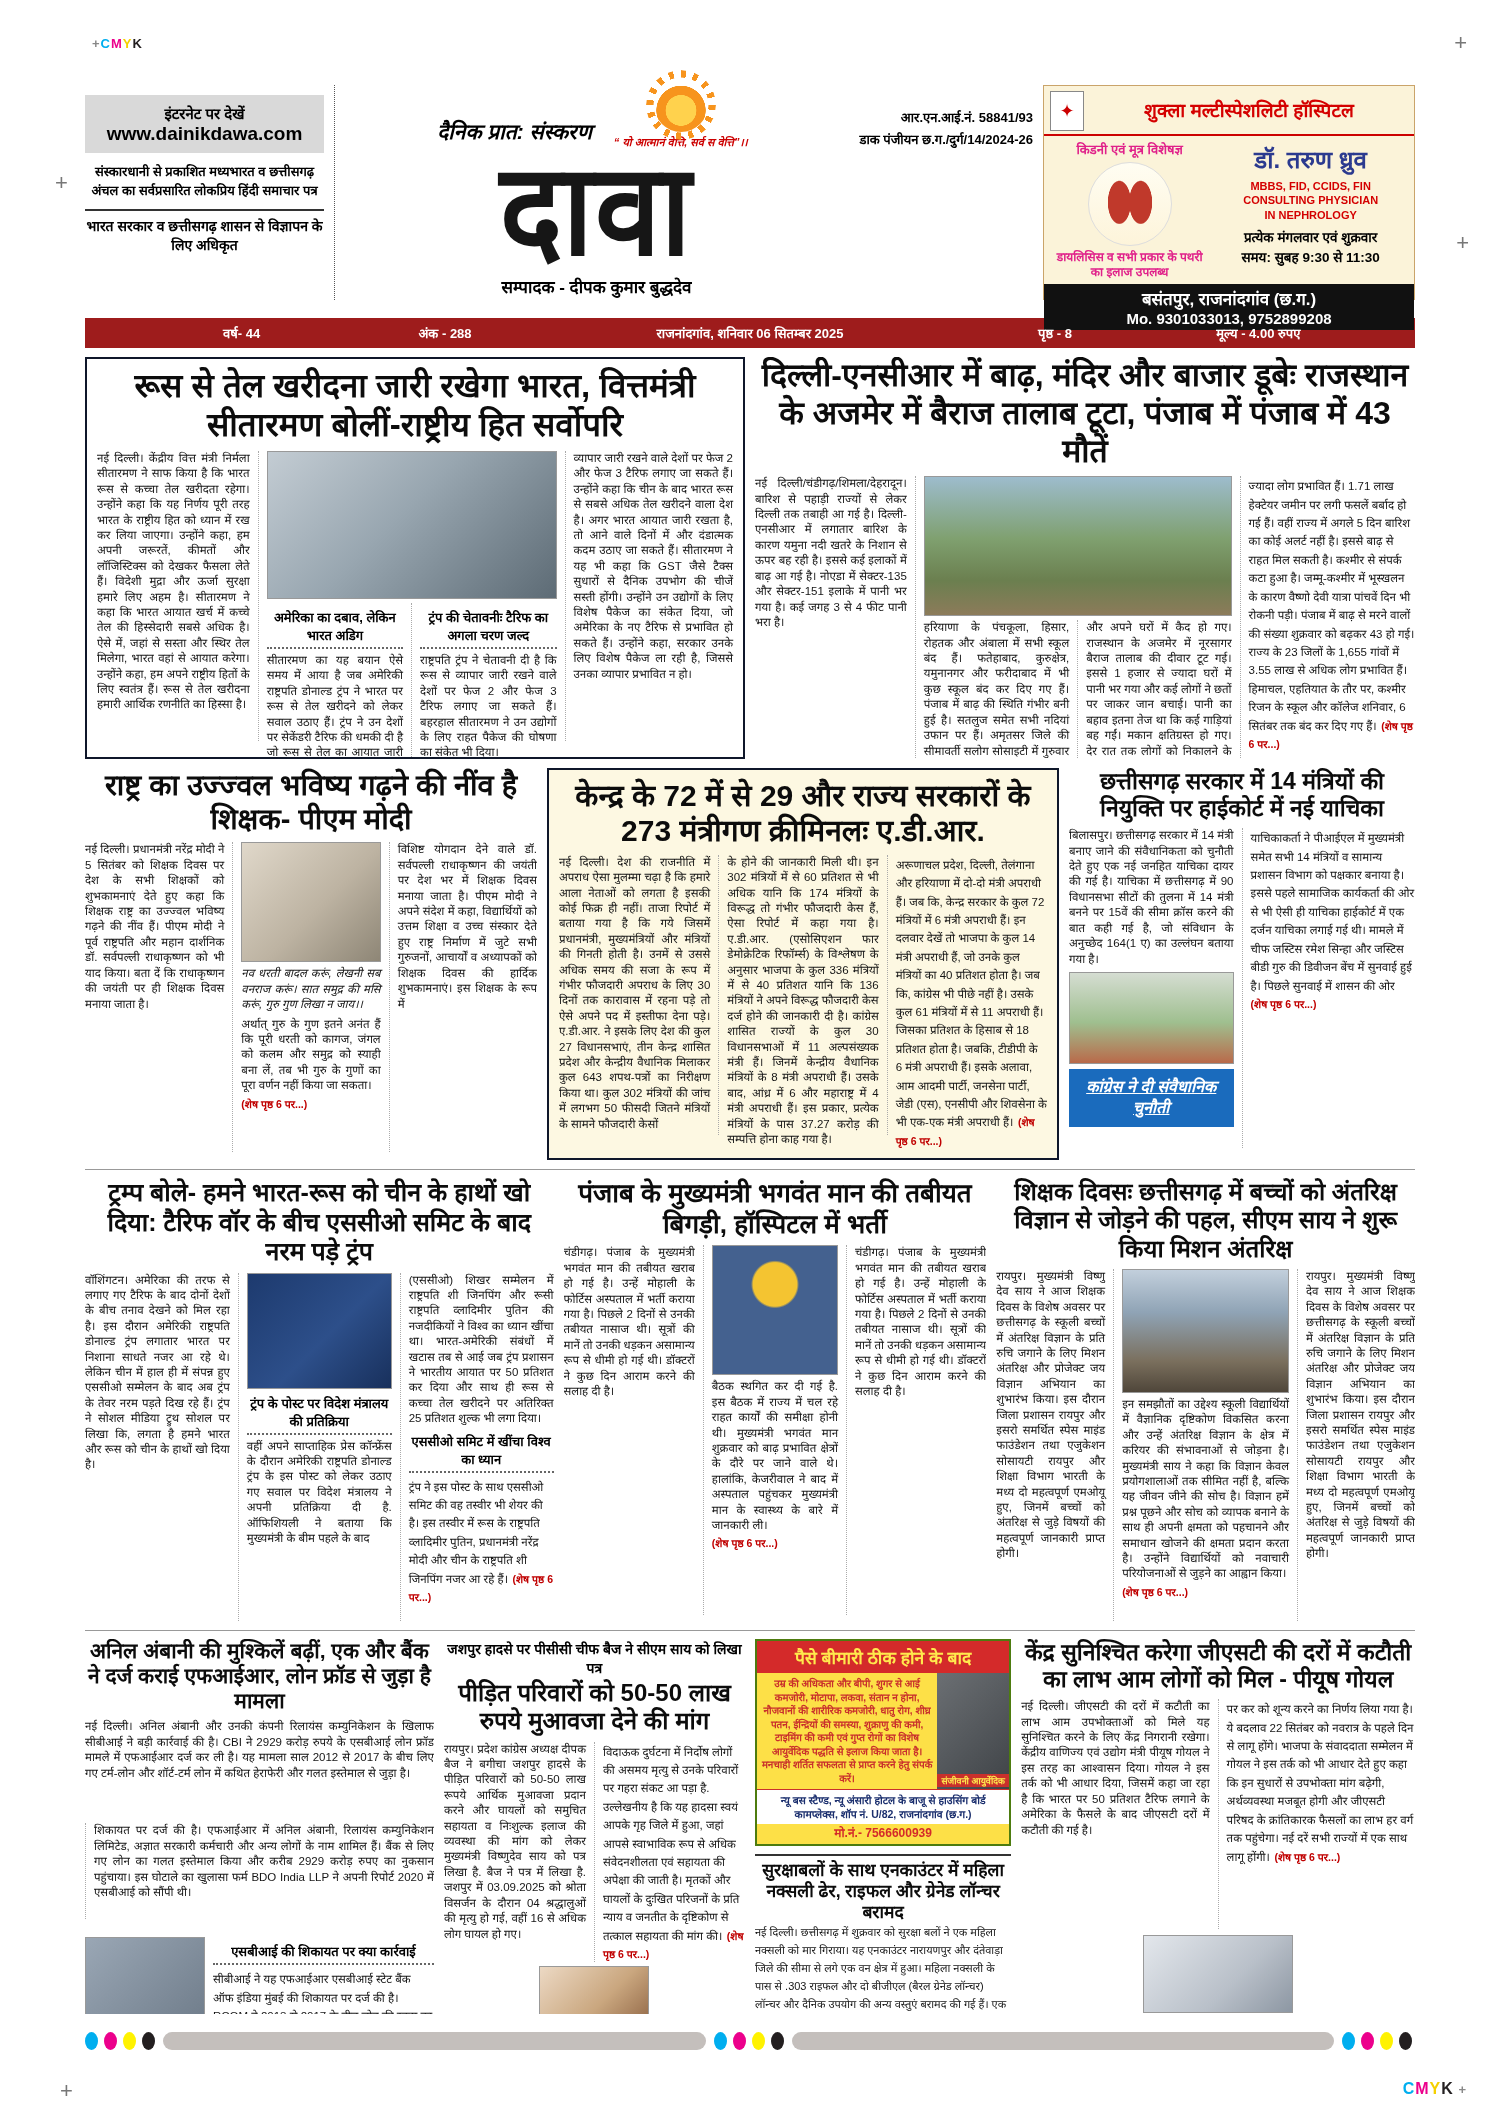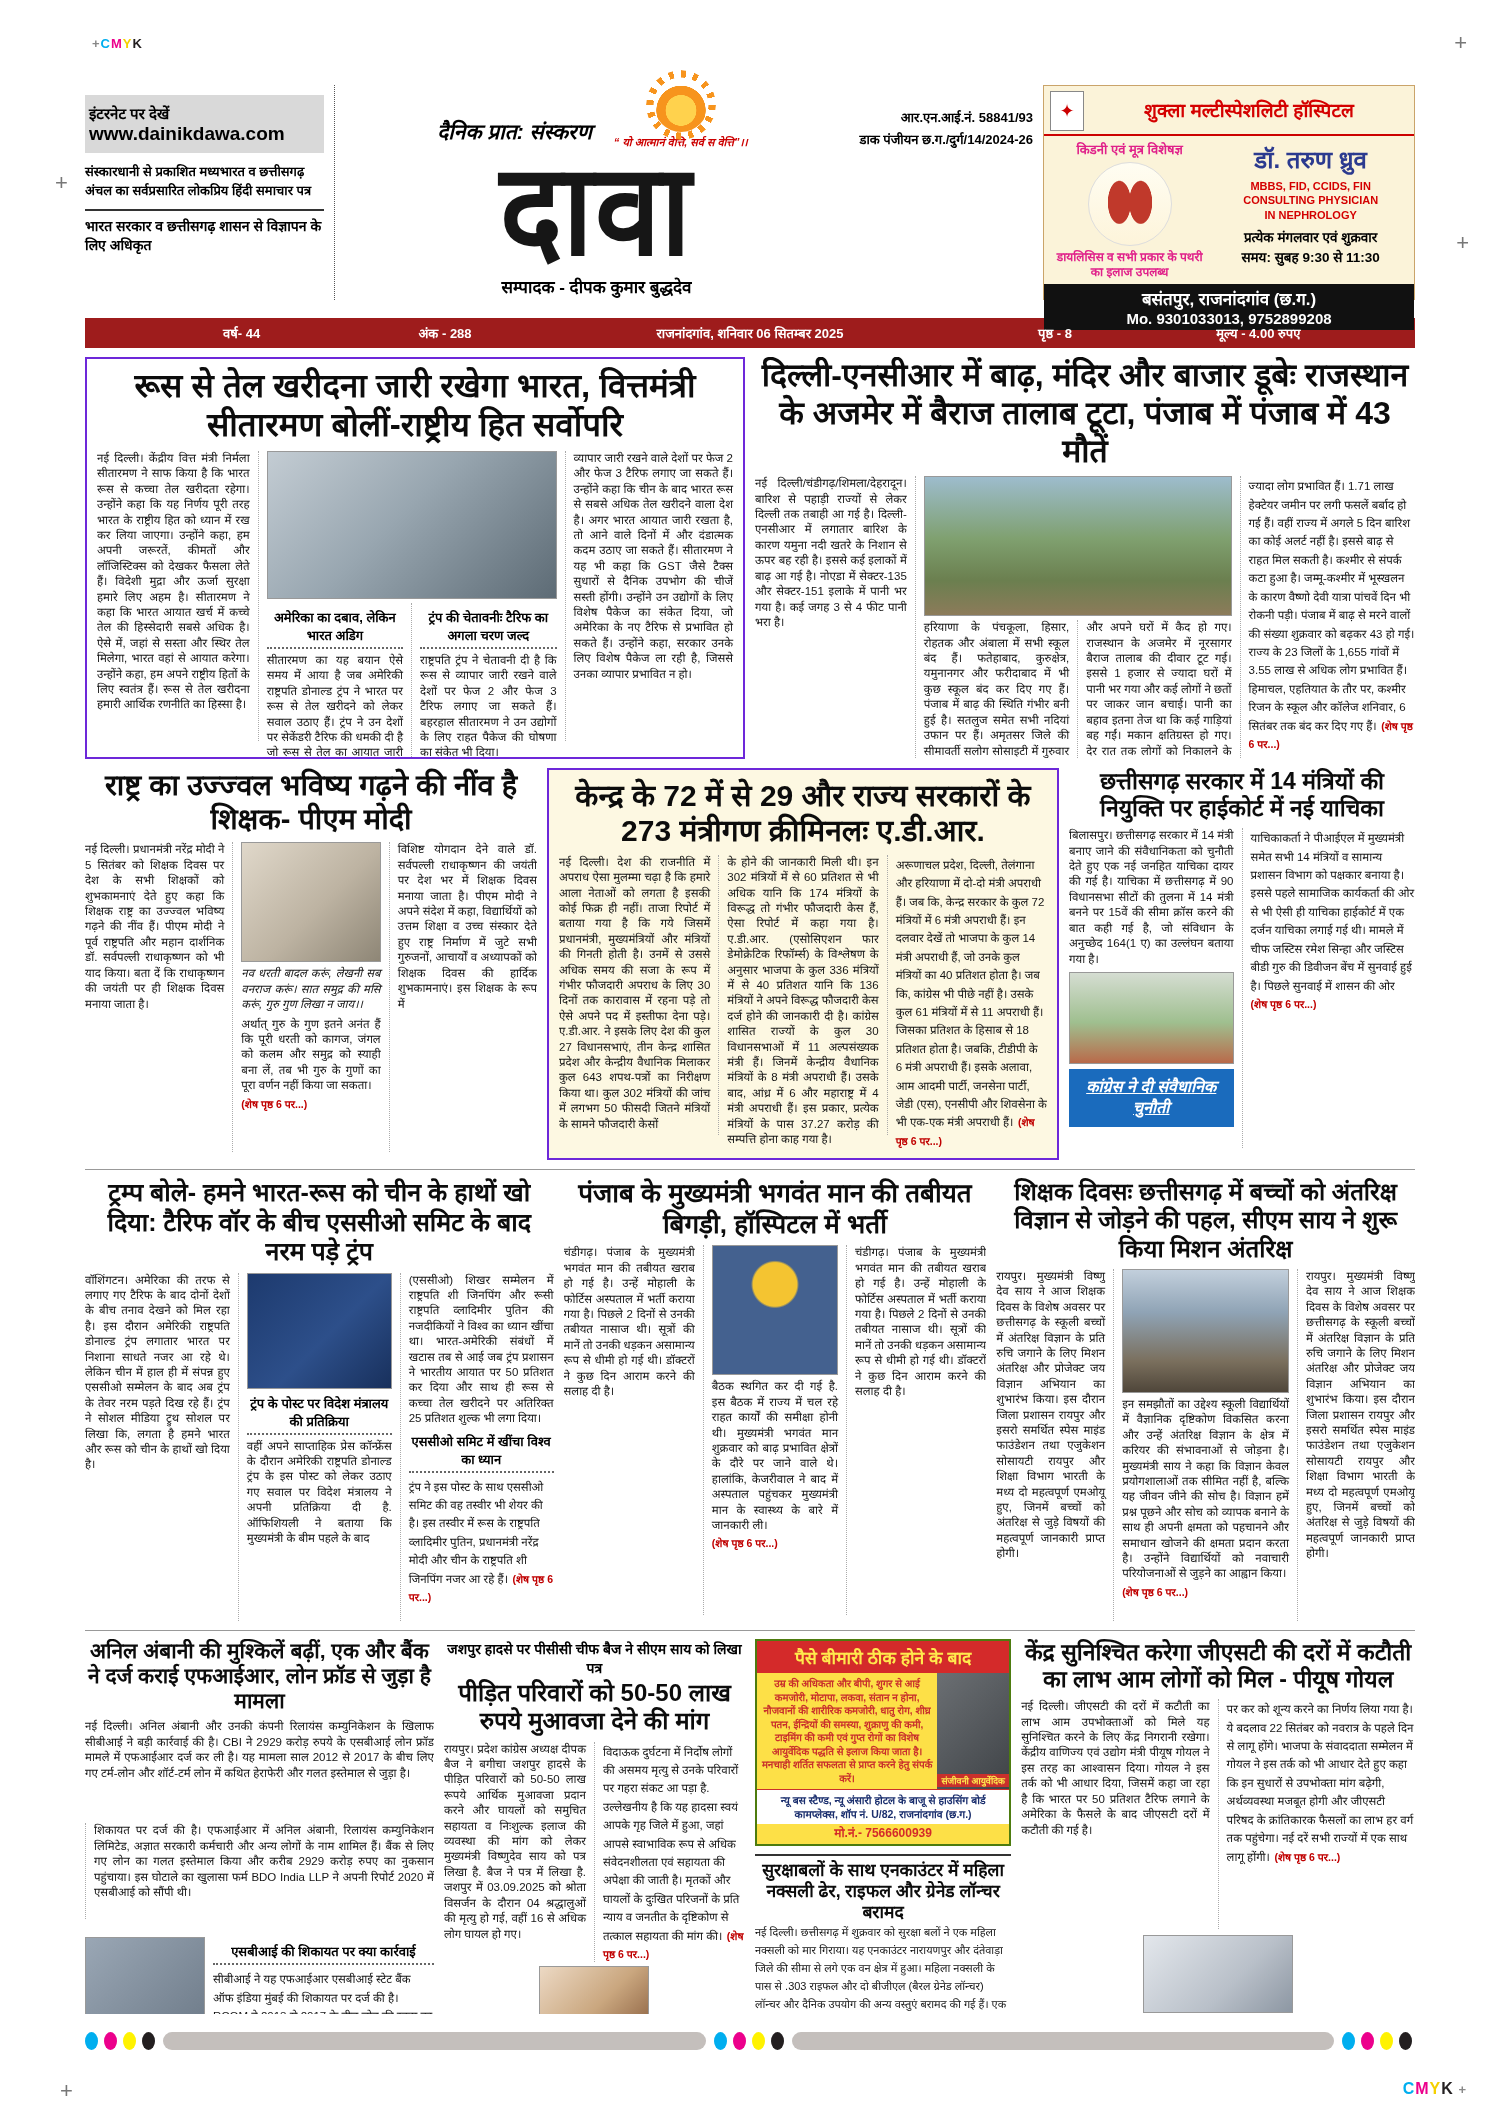--- a/index.html
+++ b/index.html
@@ -8,21 +8,21 @@
   .page { position:relative; width:1497px; height:2117px; background:#fff; margin:0 auto; overflow:hidden; }
   .content { position:absolute; left:85px; top:85px; width:1330px; }
 
   
   .crop { position:absolute; color:#777; font-size:22px; font-weight:400; }
   .cmyk-word span { font-weight:bold; font-size:13px; letter-spacing:1px; }
   .c-c{color:#00aeef}.c-m{color:#ec008c}.c-y{color:#f5d000}.c-k{color:#231f20}
 
   
   .hdr { display:flex; gap:10px; height:215px; }
-  .hdr-left { width:250px; border-right:1px dotted #555; padding-right:10px; }
+  .hdr-left { width:250px; border-right:1px dotted #555; padding-right:10px; text-align:center; }
   .webbox { background:#d9d9d9; padding:8px 4px; margin-top:10px; }
   .webbox .l1 { font-size:15px; font-weight:bold; }
   .webbox .l2 { font-size:19px; font-weight:bold; font-family:"Liberation Sans",sans-serif; }
   .desc { font-size:13px; font-weight:bold; line-height:1.45; margin-top:10px; }
   .auth { font-size:14px; font-weight:bold; line-height:1.4; margin-top:8px; border-top:2px solid #333; padding-top:6px; }
   .hdr-center { flex:1; text-align:center; position:relative; }
   .edition-row { display:flex; align-items:flex-end; justify-content:center; gap:14px; height:64px;font-style:italic; }
   .edition { font-size:21px; font-weight:bold; padding-bottom:4px; }
   .sunwrap { width:150px; position:relative; }
   .sun { width:54px; height:54px; margin:0 auto; border-radius:50%;
@@ -68,21 +68,21 @@
   .body-txt { font-size:11.5px; line-height:1.34; text-align:justify; color:#151515; }
   .cols { display:flex; gap:8px; margin-top:6px; }
   .col { flex:1; min-width:0; }
   .col + .col { border-left:1px dotted #aaa; padding-left:8px; }
   .subhead { font-weight:bold; font-size:13px; text-align:center; margin:5px 0 3px; }
   .dotrule { border-bottom:2px dotted #666; margin:2px 0 4px; }
   .cont { color:#c00000; font-weight:bold; font-size:10.5px; }
   .ph { width:100%; border:1px solid #999; }
   .kicker { font-weight:bold; font-size:14px; text-align:center; }
 
-  .box-border { border:2px solid #6d28d9; padding:8px 10px; }
+  .box-border { border:2px solid #0f172a; padding:8px 10px; }
   .cream { background:#fdf8e2; }
   .bluebox { background:#1a6bbd; color:#fff; font-weight:900; font-style:italic; text-align:center; font-size:16px; padding:8px 4px; line-height:1.3; }
 
   
   .sad { border:2px solid #4d7c0f; overflow:hidden; background:#fde047; }
   .sad-head { background:#d42a2a; color:#ffe94d; font-weight:900; font-size:17.5px; text-align:center; padding:4px 2px; }
   .sad-mid { display:flex; }
   .sad-txt { color:#c9302c; font-weight:bold; font-size:10px; line-height:1.35; padding:4px 4px; flex:1; text-align:center; }
   .sad-person { width:72px; background:linear-gradient(135deg,#6b6f73,#3f4347); position:relative; }
   .sad-brand { position:absolute; bottom:2px; left:0; right:0; color:#ffe94d; background:#c9302c; font-size:9px; font-weight:bold; text-align:center; }

